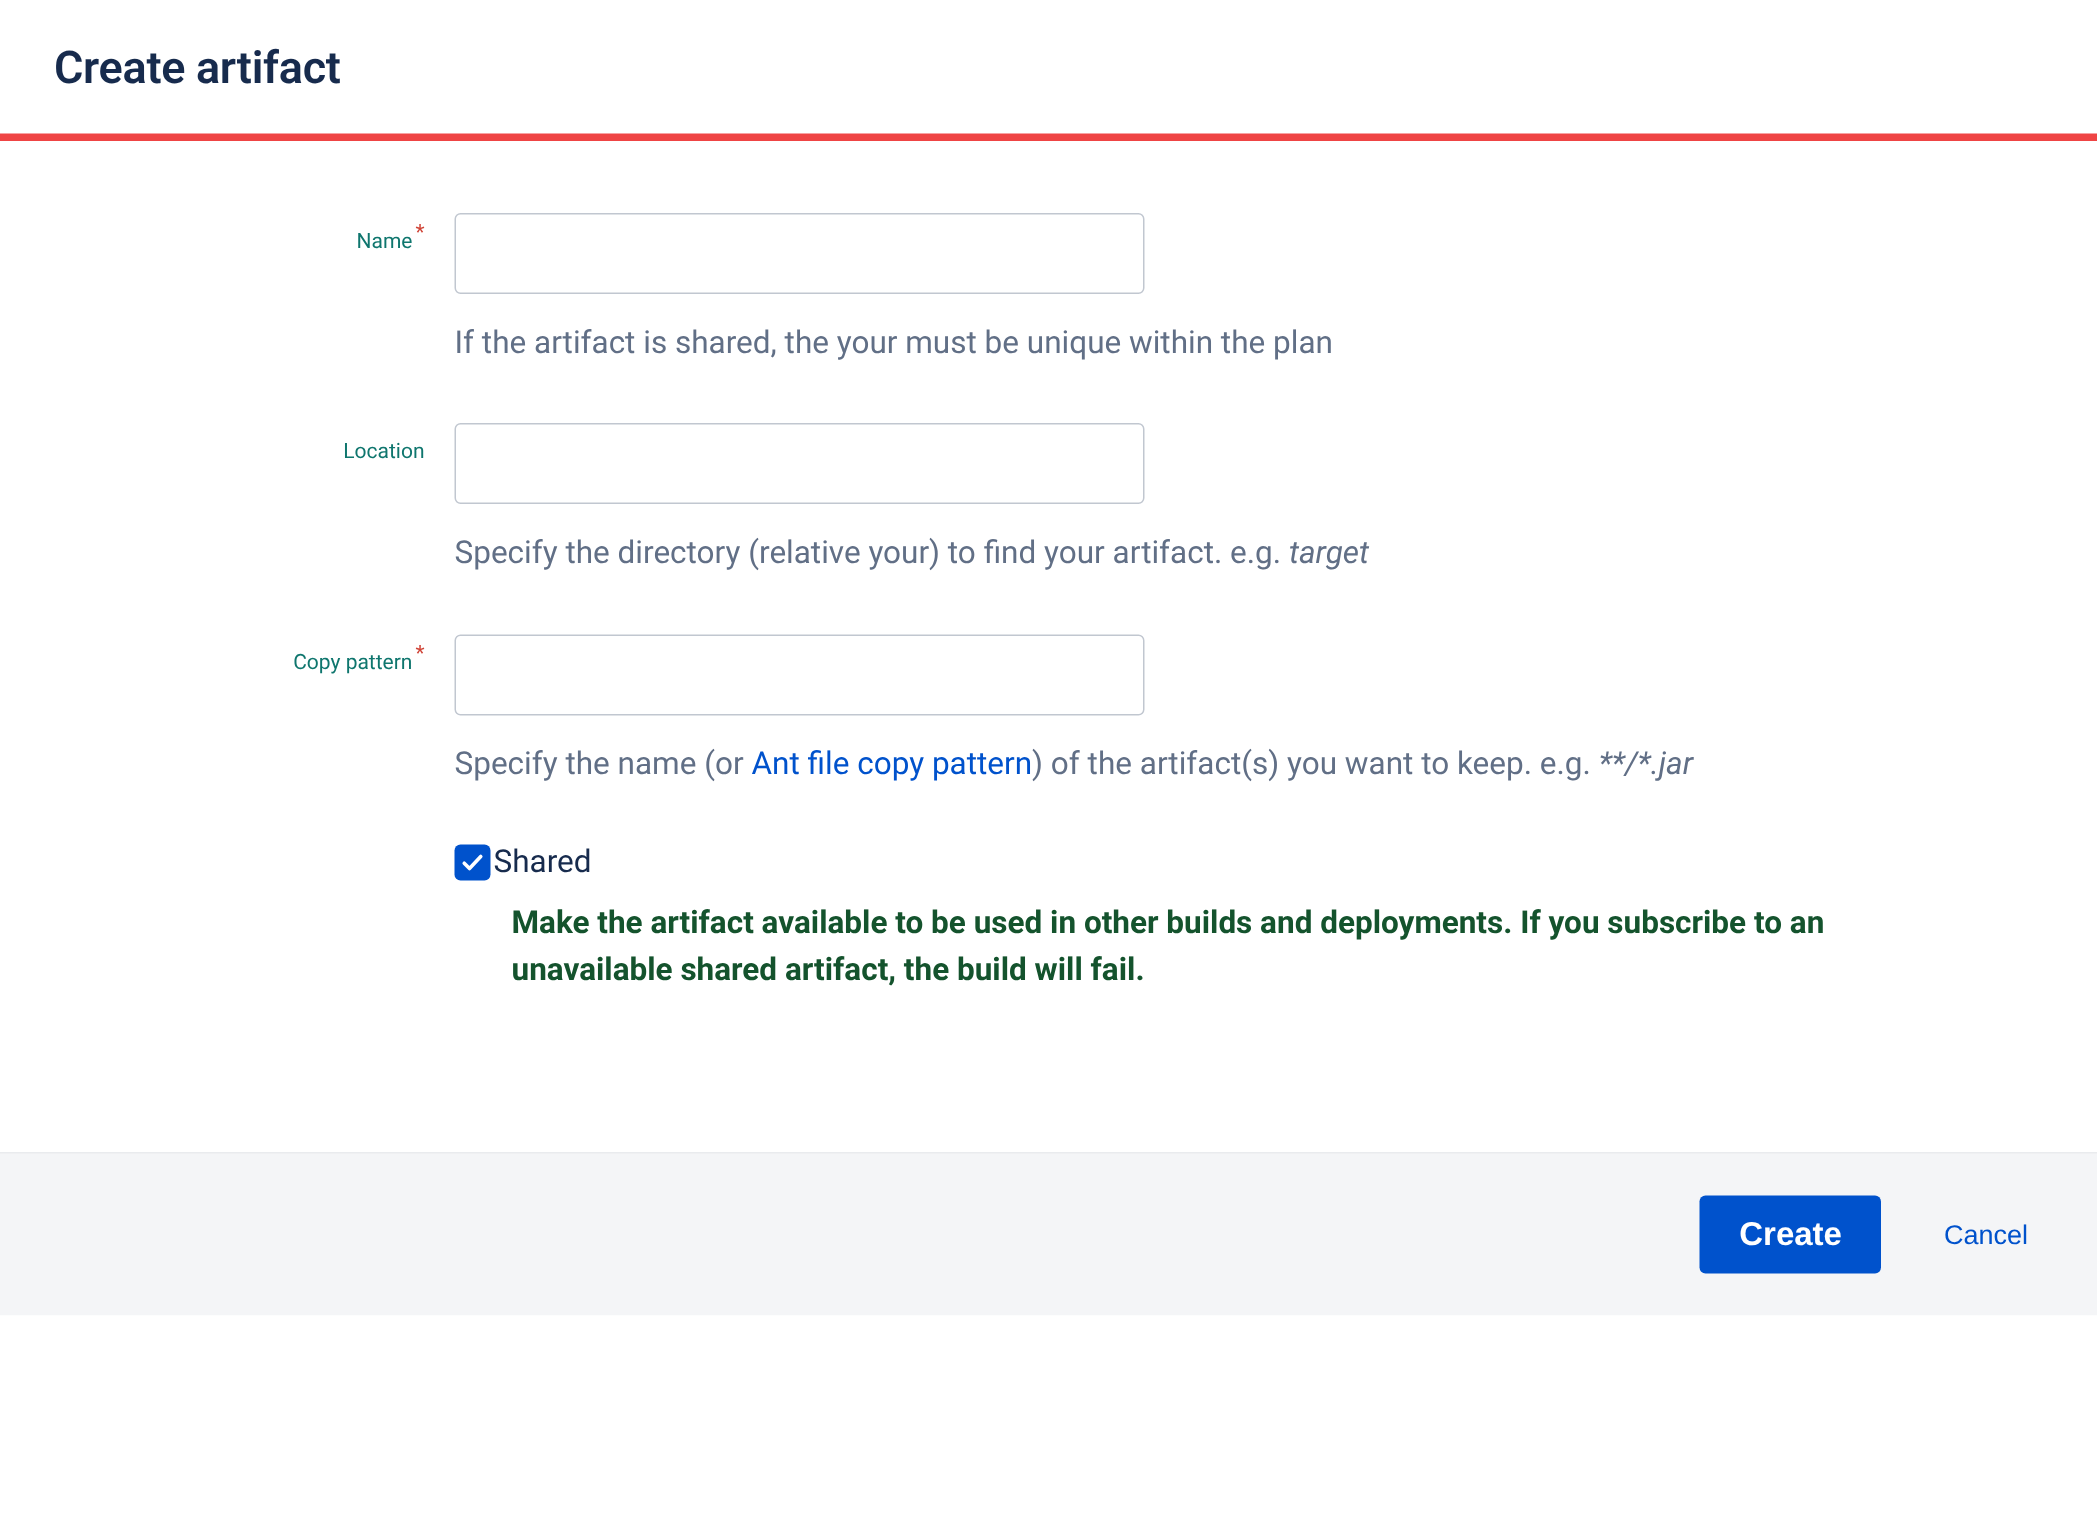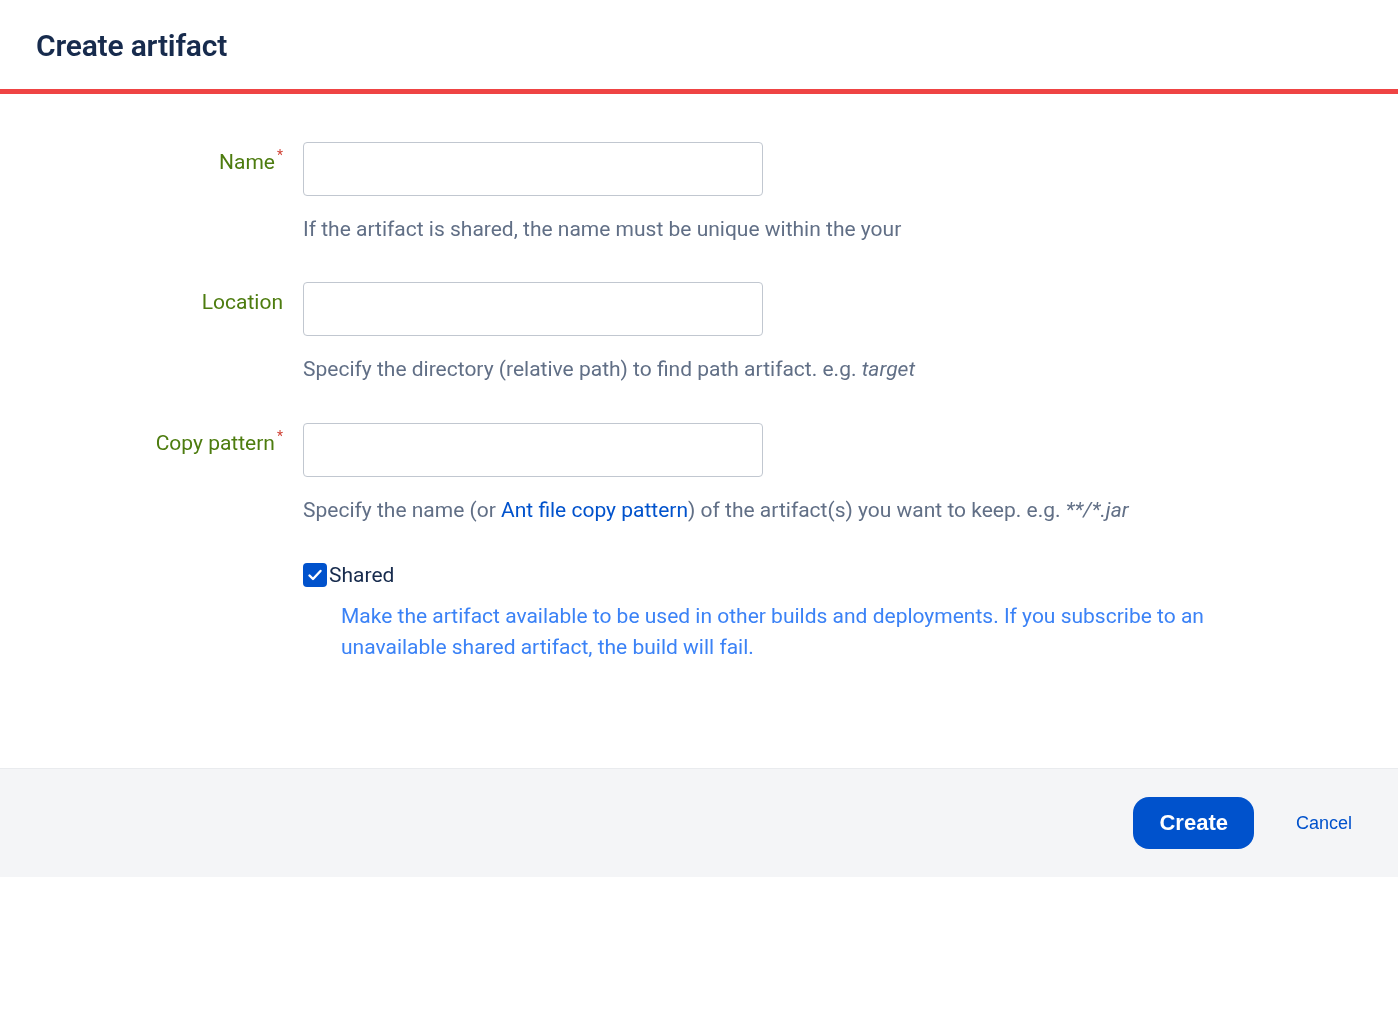--- a/index.html
+++ b/index.html
@@ -28,22 +28,22 @@
       margin-bottom: 38px;
     }
     .form-label-col {
       width: 267px;
       text-align: right;
       padding-right: 20px;
       padding-top: 8px;
       flex-shrink: 0;
     }
     .form-label {
-      font-size: 21px;
-      color: #4d7c0f;
+      font-size: 14px;
+      color: #0f766e;
       font-weight: 400;
     }
     .required-asterisk {
       color: #d04437;
       font-size: 14px;
       vertical-align: top;
       position: relative;
       top: -3px;
       margin-left: 2px;
     }
@@ -89,40 +89,41 @@
       flex-shrink: 0;
     }
     .checkbox svg { display: block; }
     .checkbox-label {
       font-size: 21px;
       color: #172B4D;
       font-weight: 400;
     }
     .checkbox-help {
       font-size: 21px;
-      color: #3b82f6;
+      color: #14532d;
       margin-top: 14px;
       margin-left: 38px;
       line-height: 1.45;
       max-width: 920px;
+      font-weight: bold;
     }
     .footer {
       background: #f4f5f7;
       border-top: 1px solid #e9ebee;
       padding: 28px 36px;
       display: flex;
       justify-content: flex-end;
       align-items: center;
       gap: 32px;
     }
     .btn-primary {
       background: #0052cc;
       color: #fff;
       border: none;
-      border-radius: 16px;
+      border-radius: 4px;
       font-size: 22px;
       font-weight: 600;
       padding: 13px 26px;
       cursor: pointer;
     }
     .btn-link {
       background: none;
       border: none;
       color: #0052cc;
       font-size: 18px;
@@ -139,32 +140,32 @@
 </div>
 
 <div class="form-body">
 
   <div class="form-row">
     <div class="form-label-col">
       <span class="form-label">Name</span><span class="required-asterisk">*</span>
     </div>
     <div class="form-field-col">
       <input type="text" class="text-input" value="" style="">
-      <div class="help-text">If the artifact is shared, the name must be unique within the your</div>
+      <div class="help-text">If the artifact is shared, the your must be unique within the plan</div>
     </div>
   </div>
 
   <div class="form-row">
     <div class="form-label-col">
       <span class="form-label">Location</span>
     </div>
     <div class="form-field-col">
       <input type="text" class="text-input" value="" style="">
       <div class="help-text">
-        <span>Specify the directory (relative path) to find path artifact. e.g. </span><span class="example">target</span>
+        <span>Specify the directory (relative your) to find your artifact. e.g. </span><span class="example">target</span>
       </div>
     </div>
   </div>
 
   <div class="form-row">
     <div class="form-label-col">
       <span class="form-label">Copy pattern</span><span class="required-asterisk">*</span>
     </div>
     <div class="form-field-col">
       <input type="text" class="text-input" value="" style="">

